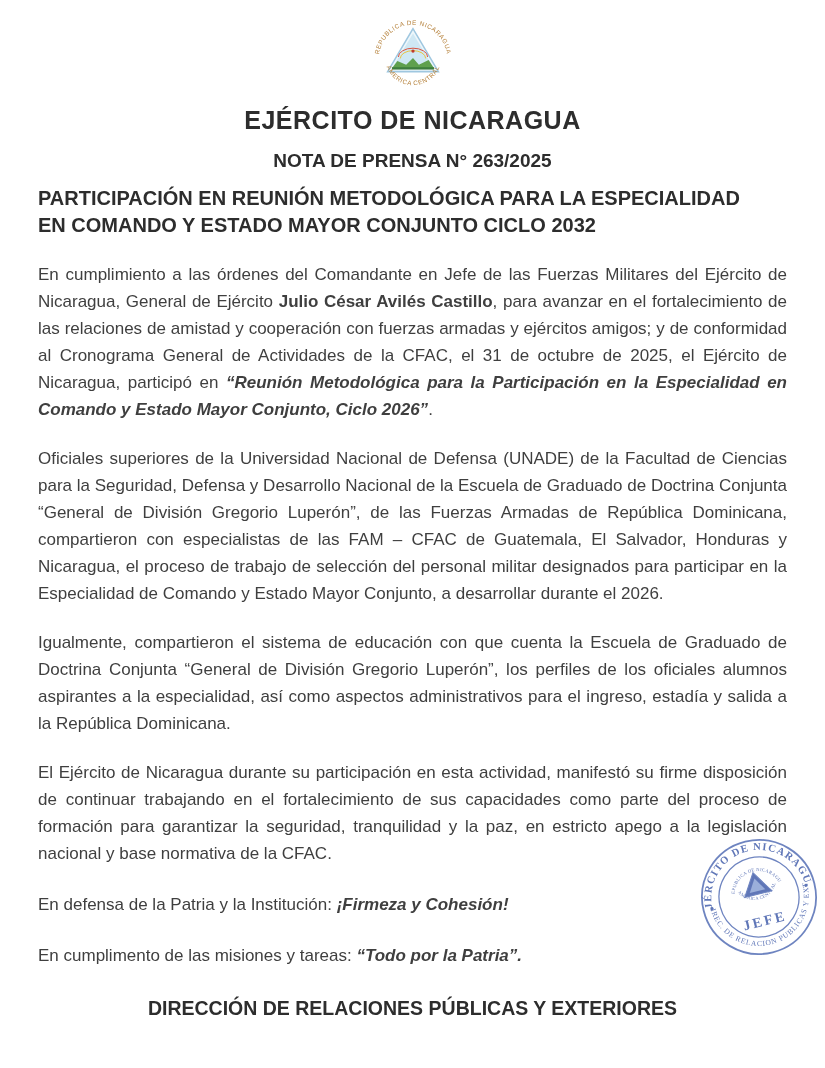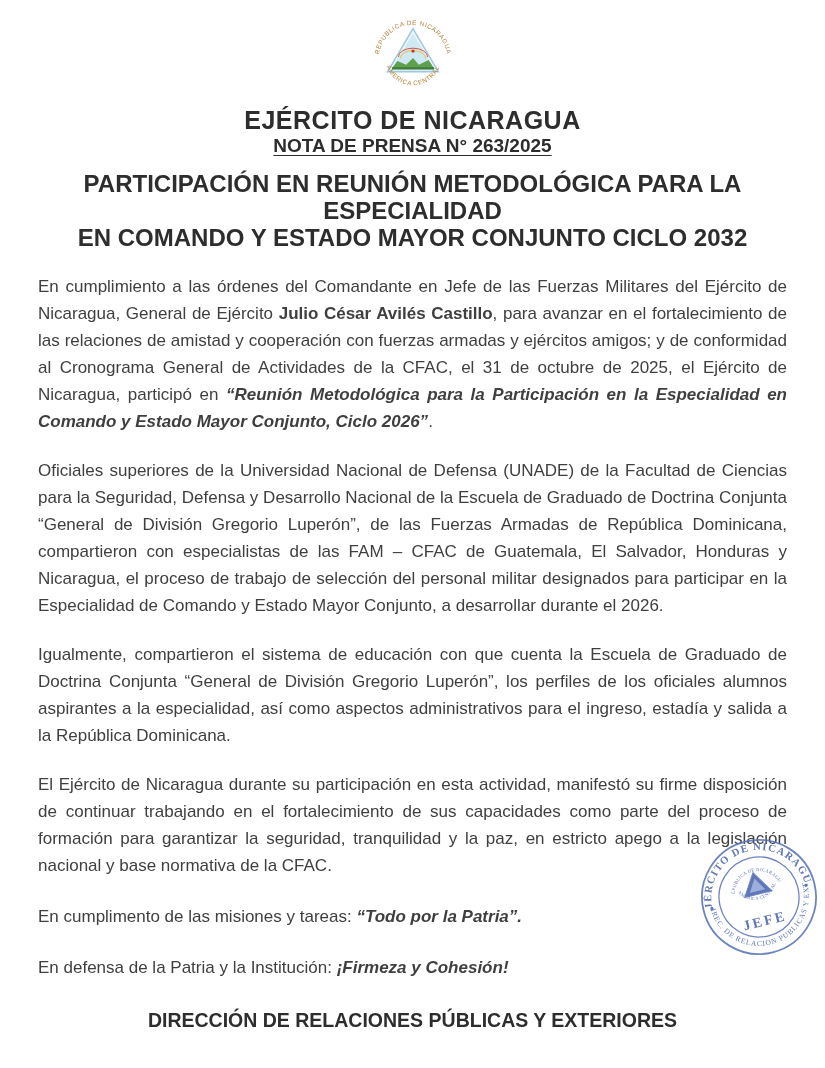--- a/index.html
+++ b/index.html
@@ -18,31 +18,31 @@
   .emblem-wrap { text-align: center; height: 80px; }
   .doc-title {
     margin: 10px 0 0 0;
     text-align: center;
     font-size: 25px;
     font-weight: bold;
     color: #2d2d2d;
     letter-spacing: 0.5px;
   }
   .press-note {
+    margin-top: 15px;
     text-align: center;
     font-size: 19px;
     font-weight: bold;
     color: #2d2d2d;
-    text-decoration: underline;
     text-underline-offset: 3px;
   }
   .headline {
     margin: 13px 0 0 0;
-    text-align: center;
-    font-size: 24px;
+    text-align: left;
+    font-size: 20px;
     font-weight: bold;
     color: #2d2d2d;
     line-height: 27px;
   }
   .body-p {
     margin: 22px 0 0 0;
     font-size: 17px;
     line-height: 27px;
     text-align: justify;
   }
@@ -108,25 +108,25 @@
     <span>En cumplimiento a las órdenes del Comandante en Jefe de las Fuerzas Militares del Ejército de Nicaragua, General de Ejército </span><span class="bold">Julio César Avilés Castillo</span><span>, para avanzar en el fortalecimiento de las relaciones de amistad y cooperación con fuerzas armadas y ejércitos amigos; y de conformidad al Cronograma General de Actividades de la CFAC, el 31 de octubre de 2025, el Ejército de Nicaragua, participó en </span><span class="bold-italic">“Reunión Metodológica para la Participación en la Especialidad en Comando y Estado Mayor Conjunto, Ciclo 2026”</span><span>.</span>
   </p>
 
   <p class="body-p">Oficiales superiores de la Universidad Nacional de Defensa (UNADE) de la Facultad de Ciencias para la Seguridad, Defensa y Desarrollo Nacional de la Escuela de Graduado de Doctrina Conjunta “General de División Gregorio Luperón”, de las Fuerzas Armadas de República Dominicana, compartieron con especialistas de las FAM – CFAC de Guatemala, El Salvador, Honduras y Nicaragua, el proceso de trabajo de selección del personal militar designados para participar en la Especialidad de Comando y Estado Mayor Conjunto, a desarrollar durante el 2026.</p>
 
   <p class="body-p">Igualmente, compartieron el sistema de educación con que cuenta la Escuela de Graduado de Doctrina Conjunta “General de División Gregorio Luperón”, los perfiles de los oficiales alumnos aspirantes a la especialidad, así como aspectos administrativos para el ingreso, estadía y salida a la República Dominicana.</p>
 
   <p class="body-p">El Ejército de Nicaragua durante su participación en esta actividad, manifestó su firme disposición de continuar trabajando en el fortalecimiento de sus capacidades como parte del proceso de formación para garantizar la seguridad, tranquilidad y la paz, en estricto apego a la legislación nacional y base normativa de la CFAC.</p>
 
   <p class="body-p single">
-    <span>En cumplimento de las misiones y tareas: </span><span class="bold-italic">“Todo por la Patria”.</span>
+    <span>En defensa de la Patria y la Institución: </span><span class="bold-italic">¡Firmeza y Cohesión!</span>
   </p>
 
   <p class="body-p single">
-    <span>En defensa de la Patria y la Institución: </span><span class="bold-italic">¡Firmeza y Cohesión!</span>
+    <span>En cumplimento de las misiones y tareas: </span><span class="bold-italic">“Todo por la Patria”.</span>
   </p>
 
 
   <div class="signature">
     <div>DIRECCIÓN DE RELACIONES PÚBLICAS Y EXTERIORES</div>
   </div>
 
   <div class="seal">
     <svg width="150" height="130" viewBox="0 0 150 130" aria-hidden="true">
       <defs>

